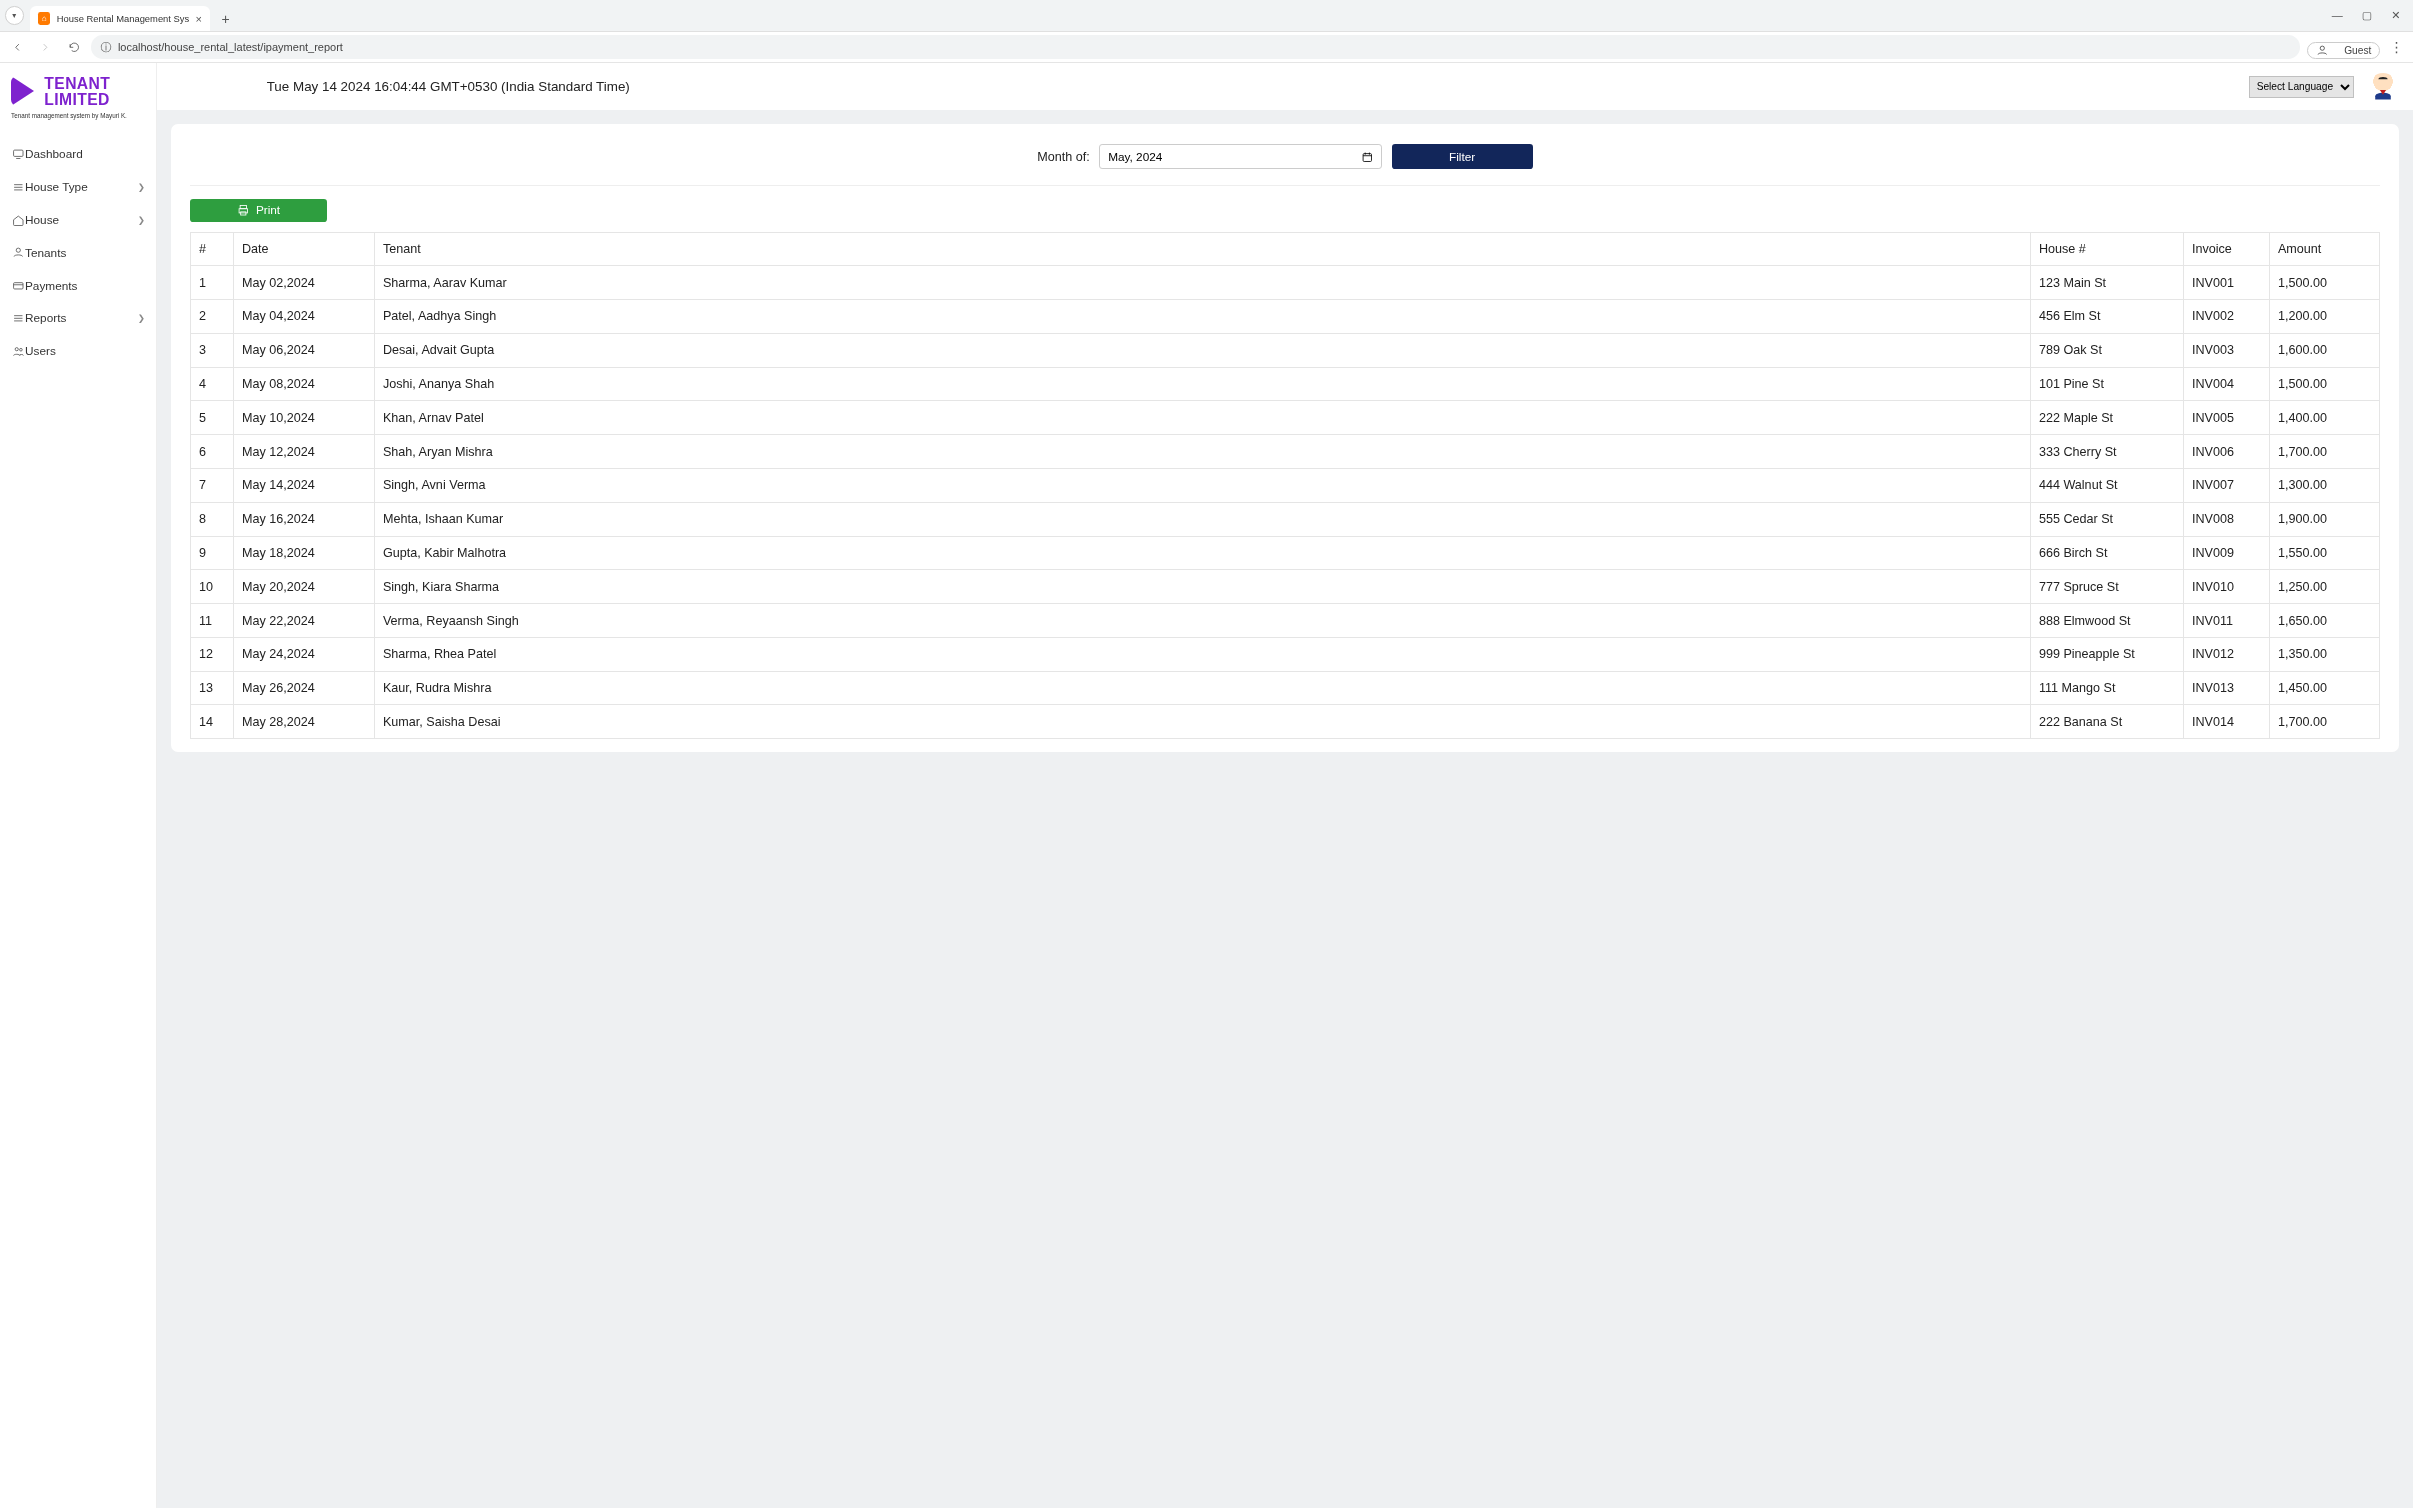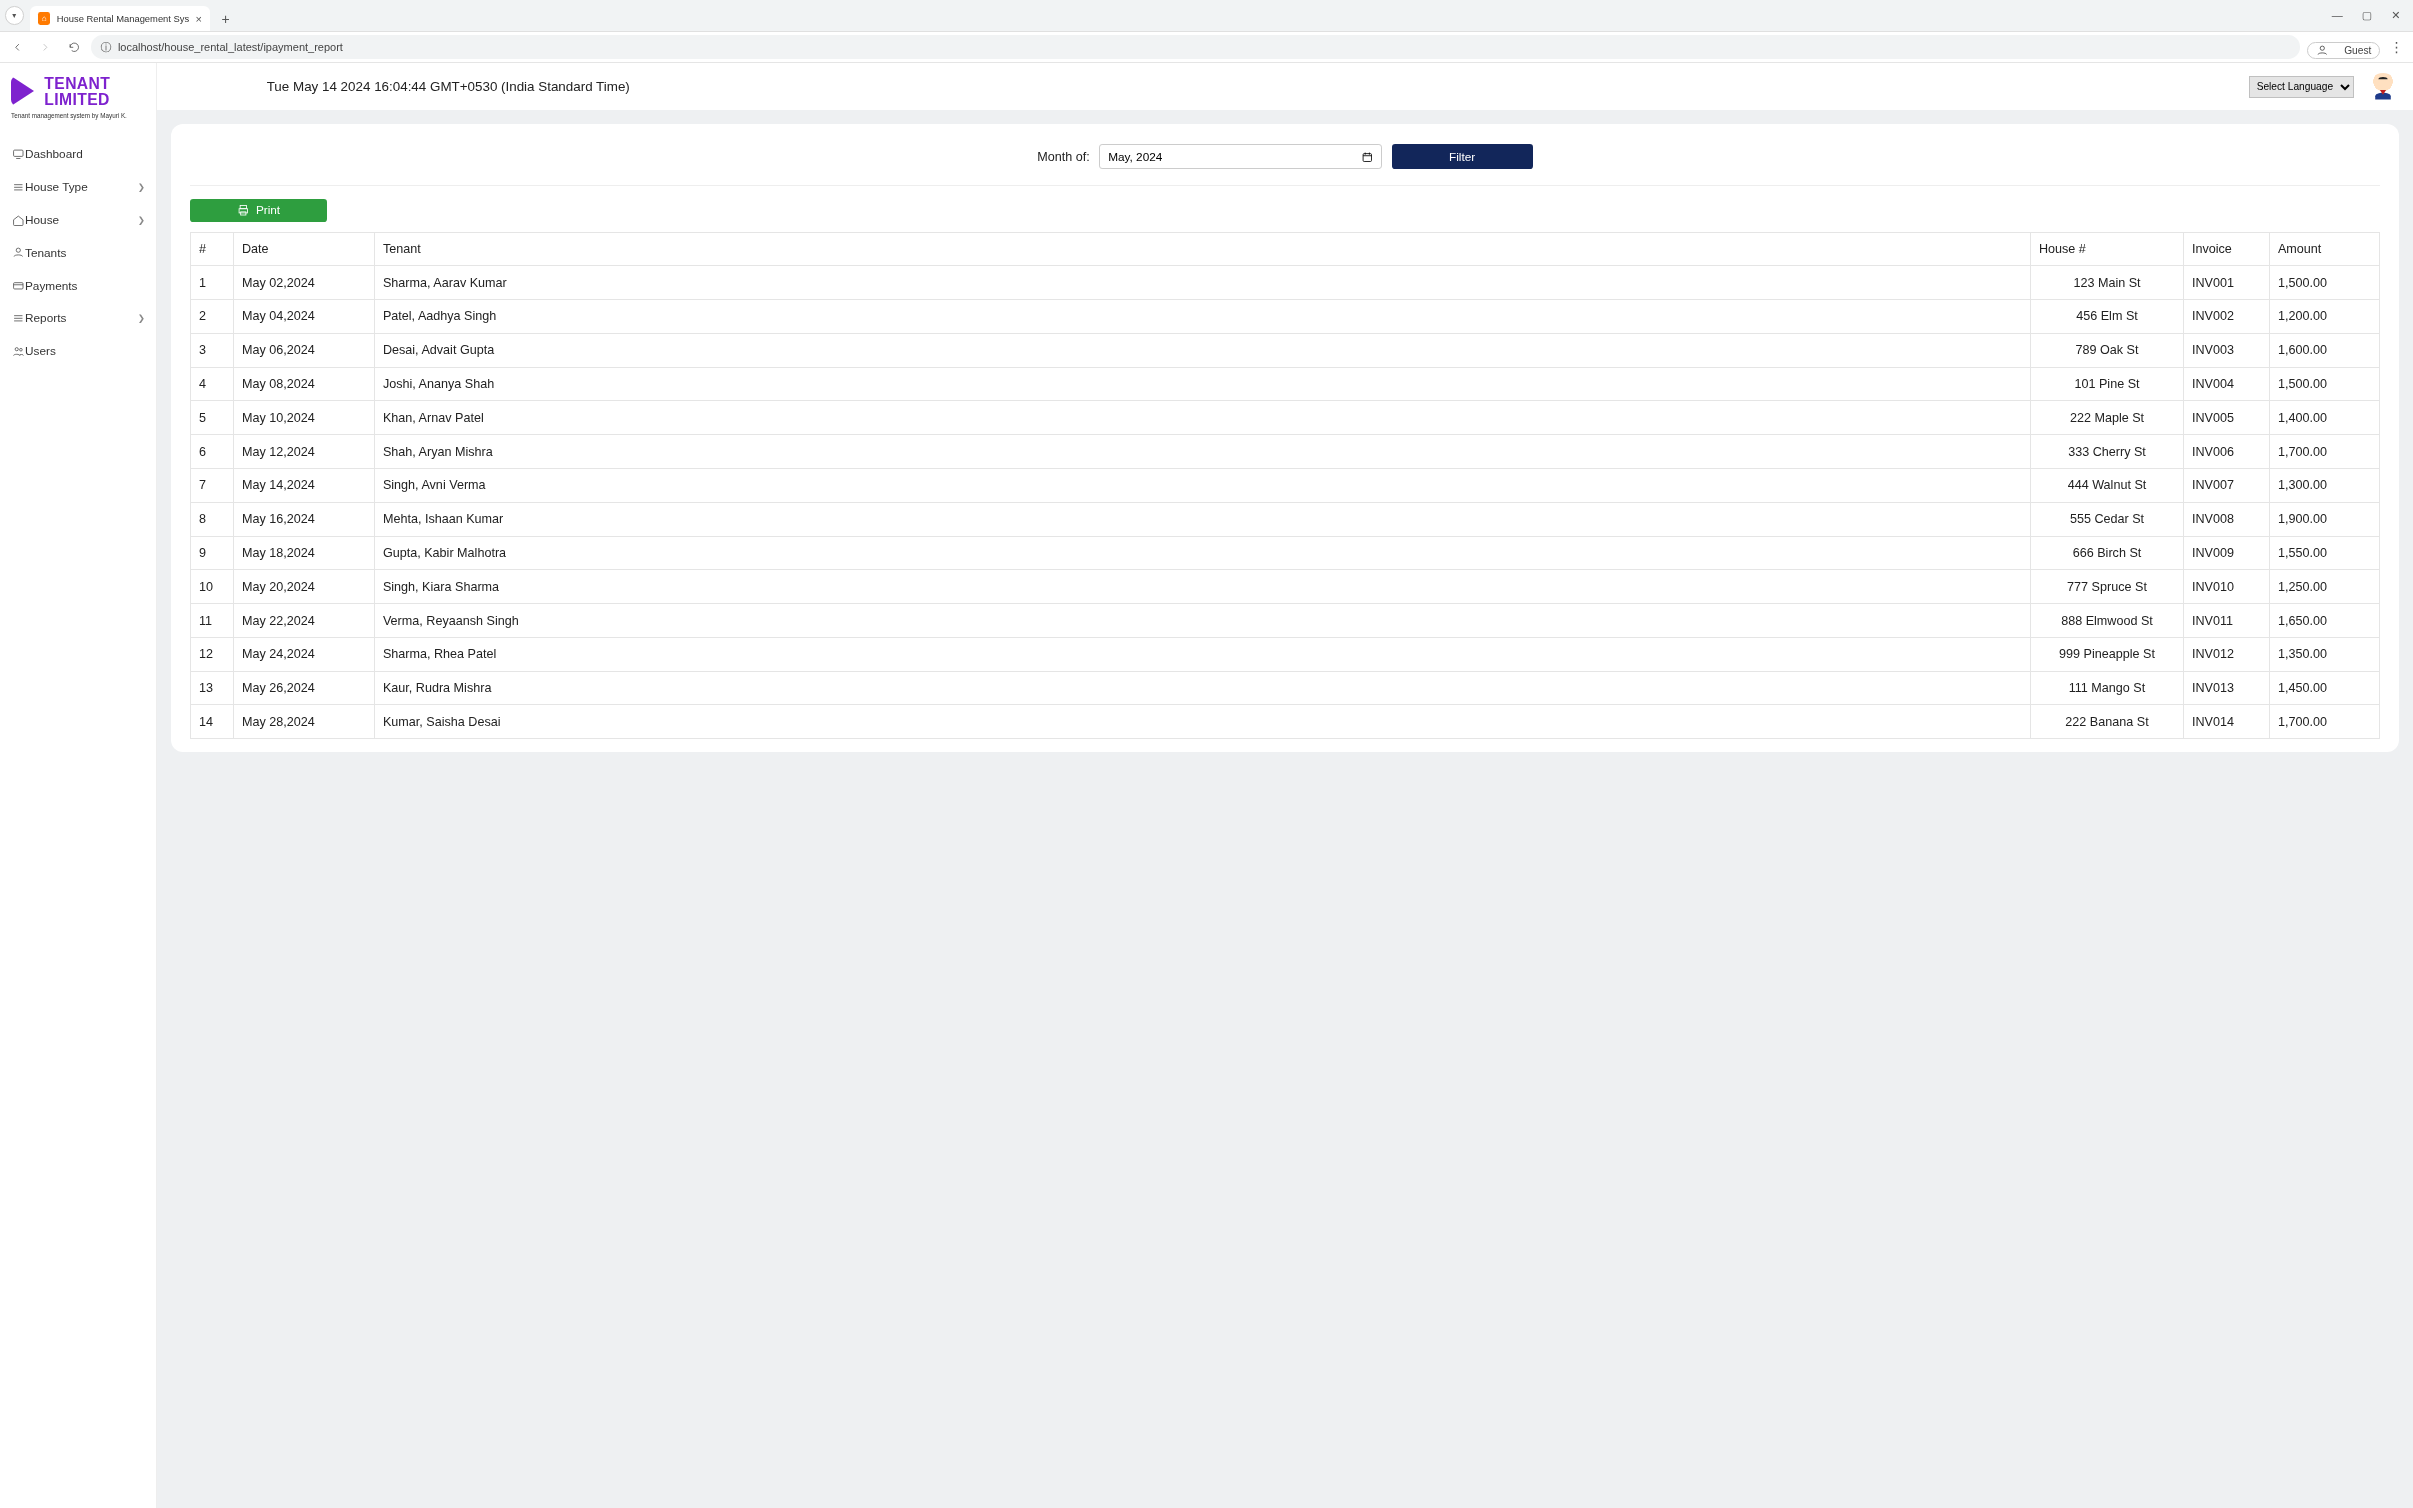--- a/index.html
+++ b/index.html
@@ -46,37 +46,37 @@
 
   .main { flex: 1; display: flex; flex-direction: column; overflow: hidden; }
   .topbar { height: 47px; display: flex; align-items: center; padding: 0 15.7px; gap: 21px; background: #fff; }
   .timestamp { font-size: 13.4px; color: #222; margin-left: 94px; }
   .topbar-right { margin-left: auto; display: flex; align-items: center; gap: 15.7px; }
   .lang-select { height: 22px; border: 0.8px solid #c0c0c0; background: #e5e5e5; font-size: 10.2px; padding: 0 3px; cursor: pointer; }
   .avatar { width: 28px; height: 28px; border-radius: 50%; background: radial-gradient(circle at 50% 30%, #ffe0c0 0%, #ffe0c0 40%, #fff 41%); position: relative; cursor: pointer; }
   .avatar-svg { width: 28px; height: 28px; }
 
   .content-wrap { flex: 1; background: #eef0f2; padding: 14px; overflow: auto; }
-  .card { background: #fff; border-radius: 12px; padding: 12.6px 19px; }
+  .card { background: #fff; border-radius: 7px; padding: 12.6px 19px; }
 
   .filter-row { display: flex; align-items: center; justify-content: center; gap: 9.4px; padding: 7.9px 0 15.7px; border-bottom: 0.8px solid #eee; margin-bottom: 12.6px; }
   .filter-label { font-size: 12.6px; color: #222; }
   .month-input { width: 283px; height: 25px; border: 0.8px solid #ccc; border-radius: 3.1px; padding: 0 7.9px; font-size: 11.8px; display: flex; align-items: center; justify-content: space-between; cursor: pointer; }
   .filter-btn { width: 141px; height: 25px; background: #12265a; color: #fff; border: none; border-radius: 3.1px; font-size: 11.8px; cursor: pointer; }
 
   .print-row { display: flex; justify-content: flex-start; margin-bottom: 9.4px; }
   .print-btn { background: #2e9e3f; color: #fff; border: none; border-radius: 3.1px; font-size: 11.8px; padding: 4.7px 47px; cursor: pointer; display: flex; align-items: center; gap: 6.3px; }
 
   table.data { width: 100%; border-collapse: collapse; }
   table.data th, table.data td { border: 0.8px solid #e5e5e5; padding: 9.4px 7.9px; text-align: left; font-size: 12.6px; color: #222; }
   table.data th { font-weight: 500; background: #fff; }
   table.data td.amount, table.data th.amount { text-align: left; }
   table.data td.hash, table.data th.hash { width: 43px; }
   table.data td.date { width: 141px; }
-  table.data td.house { width: 153px; text-align: center; }
+  table.data td.house { width: 153px; }
   table.data td.inv { width: 86px; }
   table.data td.amount { width: 110px; }
 
   svg.icon { width: 12.6px; height: 12.6px; stroke: currentColor; fill: none; stroke-width: 1.6; }
 </style>
 </head>
 <body>
 
 <div class="chrome">
 

